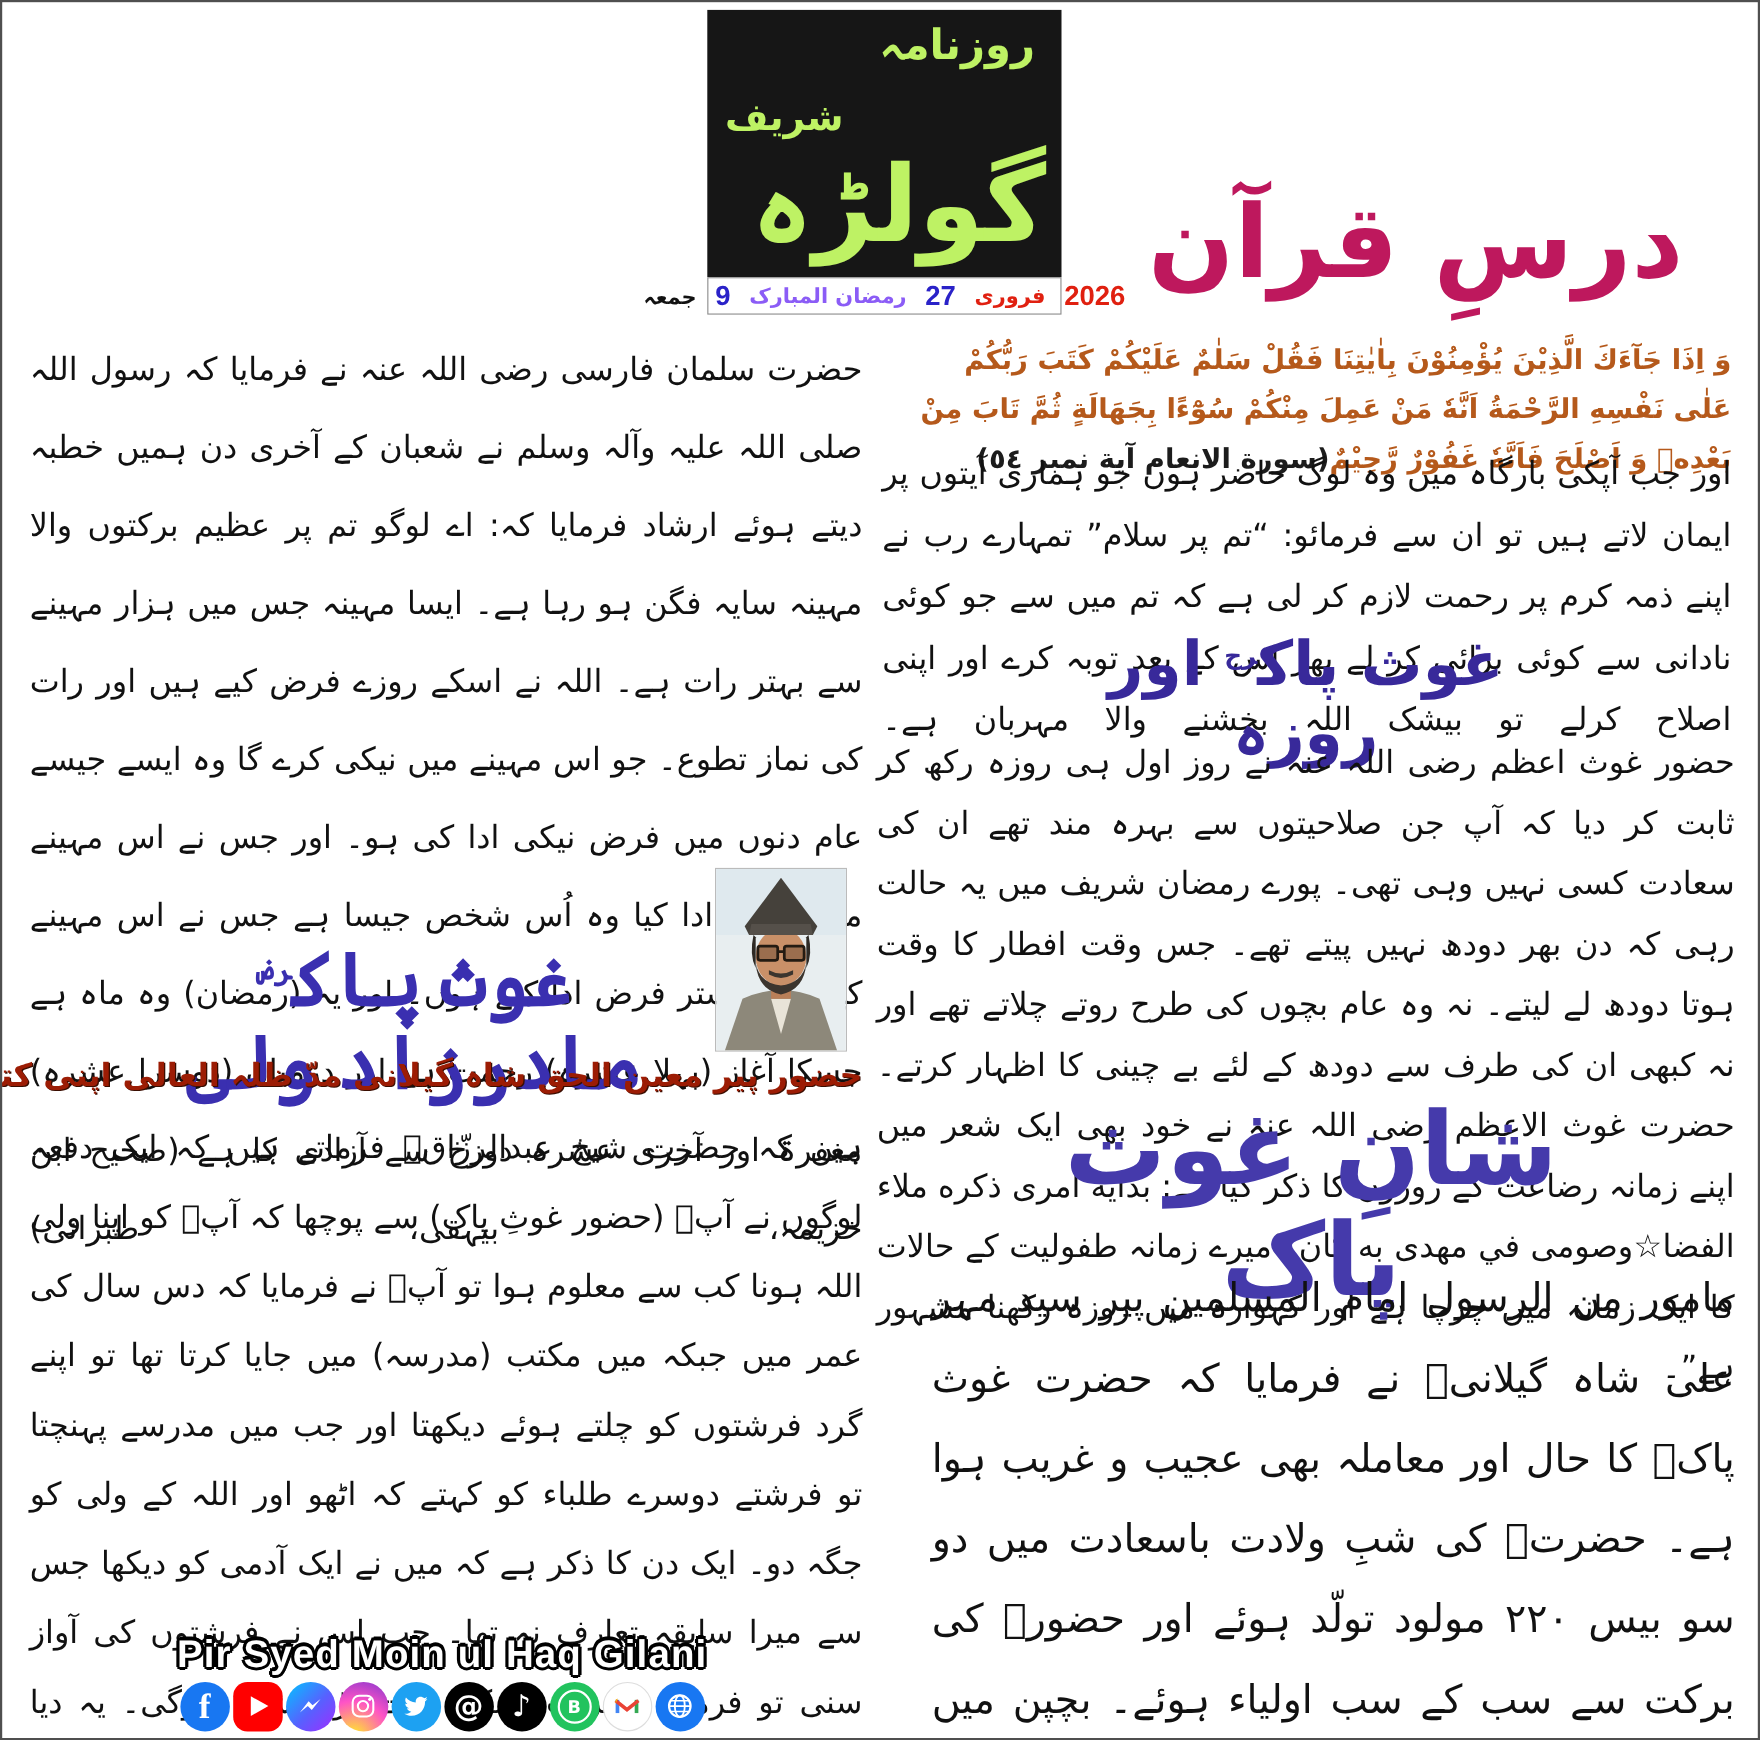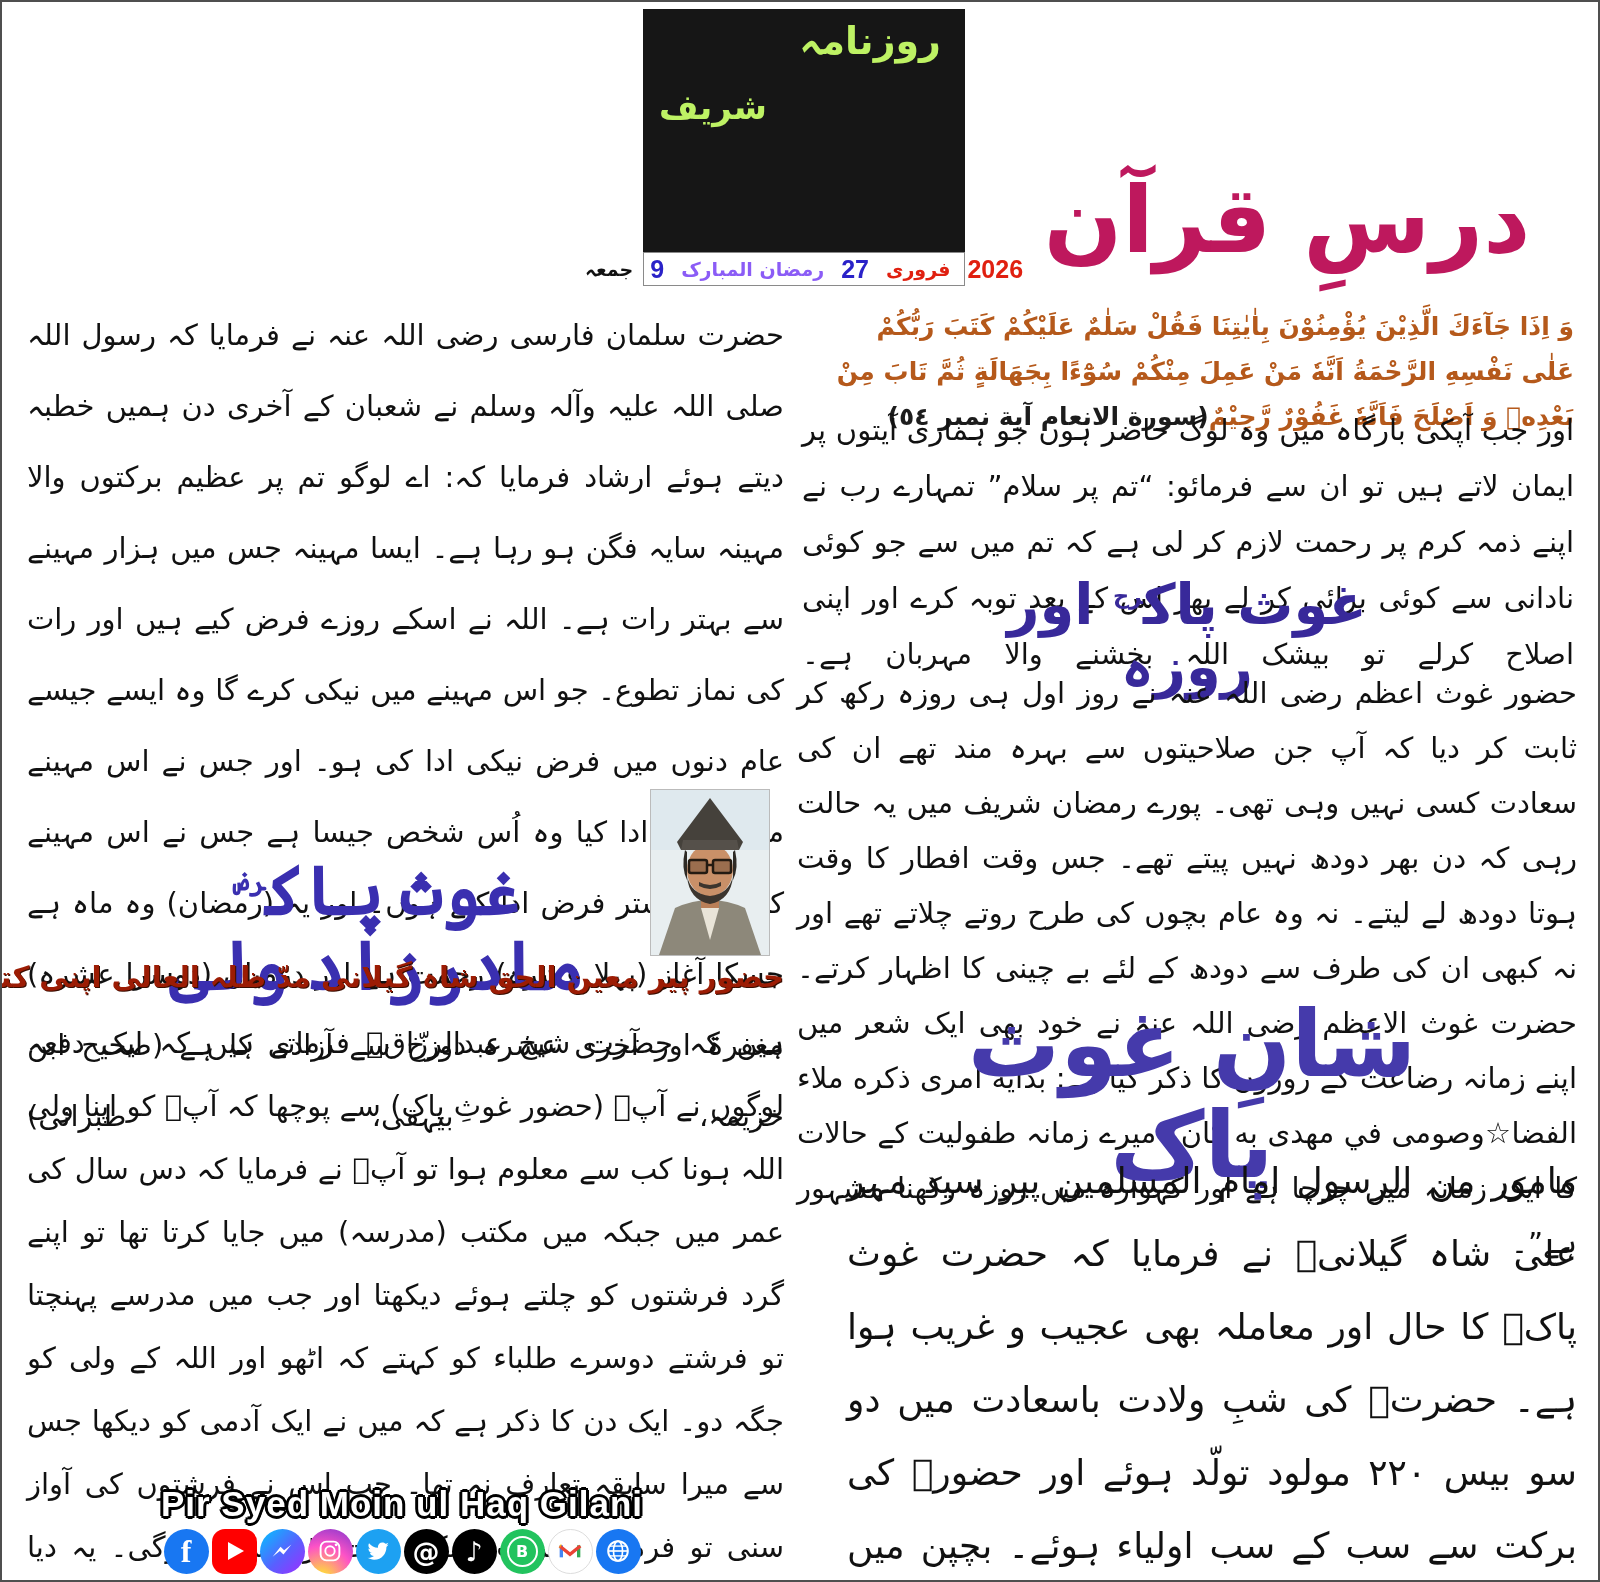--- a/index.html
+++ b/index.html
@@ -63,20 +63,21 @@
   .photo-frame{border:1px solid #bbb;box-sizing:border-box;}
 </style>
 </head>
 <body>
 
 <div class="page">
 
   <div class="abs masthead rtl">
     <div class="mast-top">روزنامہ</div>
     <div class="mast-side">شریف</div>
+    <div class="mast-title">گولڑہ</div>
   </div>
   <div class="abs date-strip rtl">
     <span class="c-black">جمعہ</span>
     <span class="c-blue num">9</span>
     <span class="c-purple">رمضان المبارک</span>
     <span class="c-blue num">27</span>
     <span class="c-red">فروری</span>
     <span class="c-red num">2026</span>
   </div>
 

